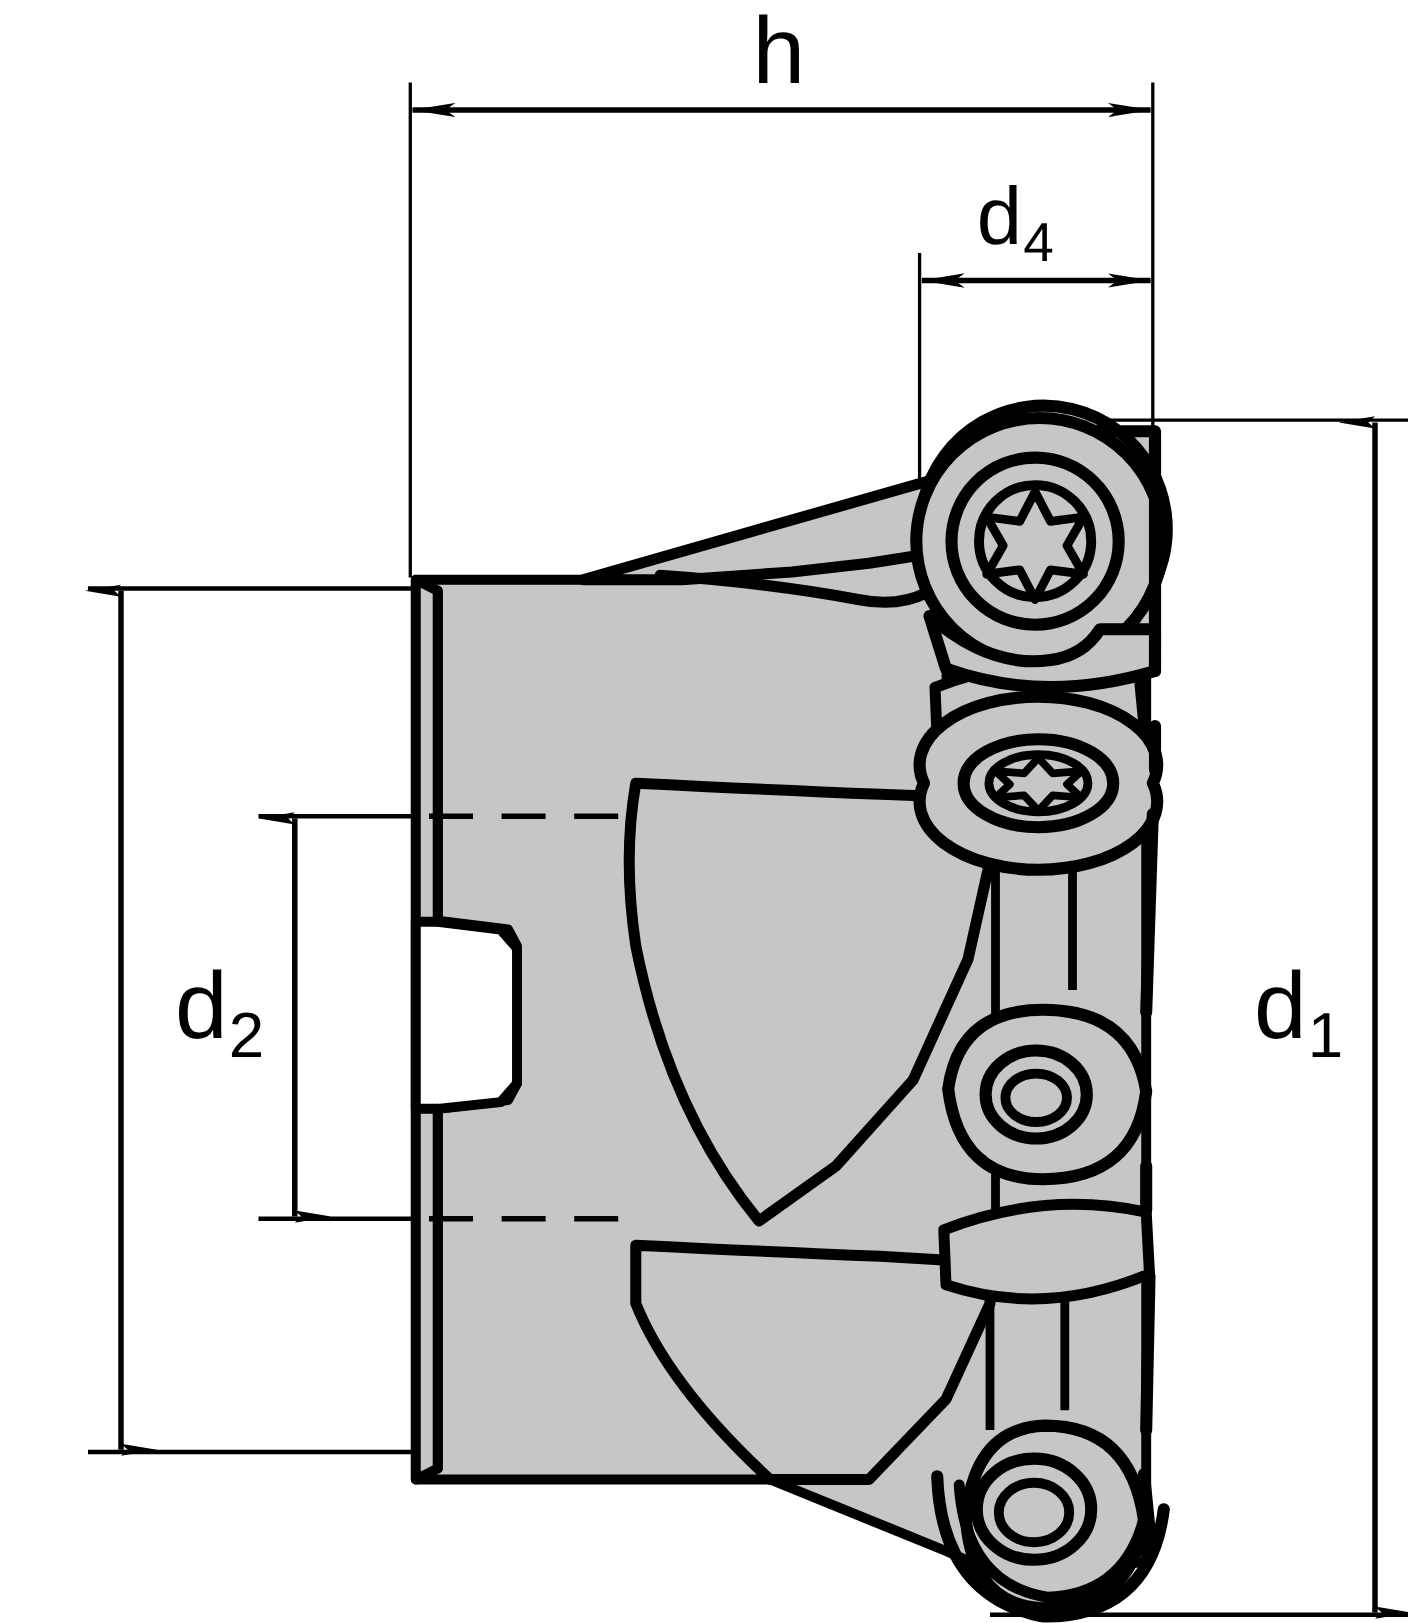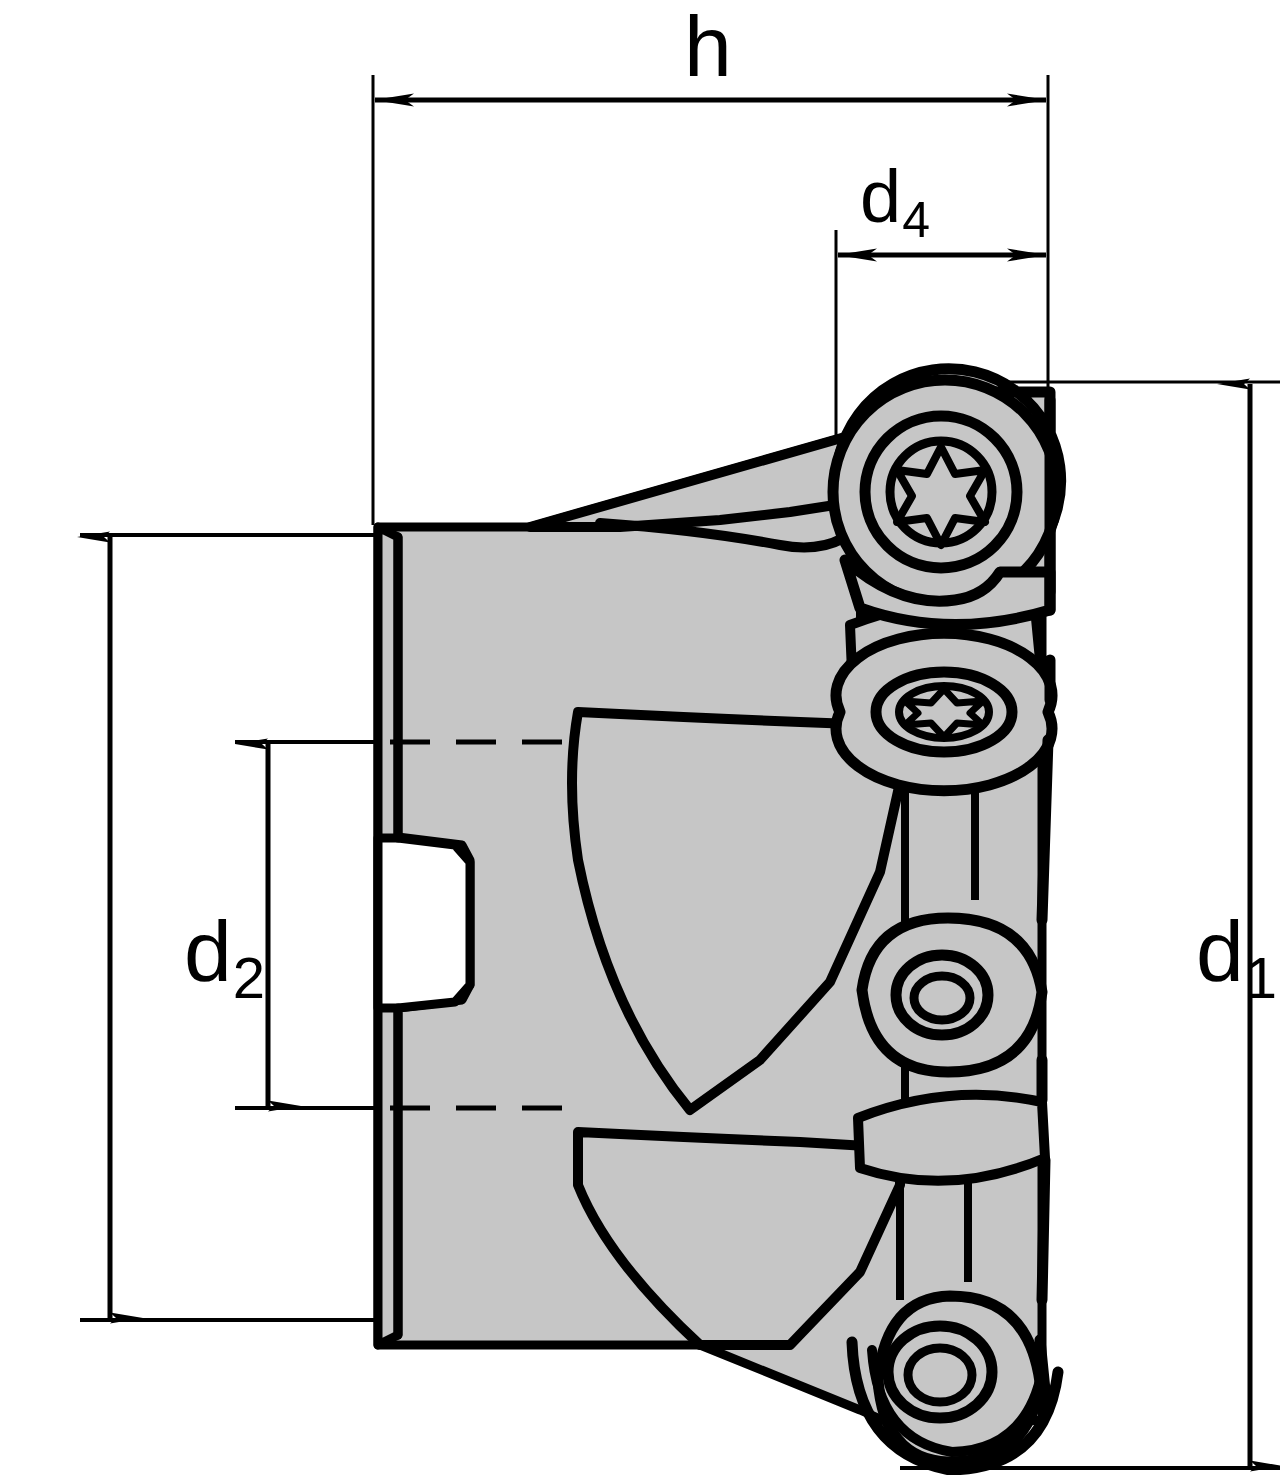--- a/index.html
+++ b/index.html
@@ -4,26 +4,26 @@
 <style>
   html,body{margin:0;padding:0;background:#ffffff;}
   body{width:1280px;height:1475px;font-family:"Liberation Sans",sans-serif;overflow:hidden;}
   #stage{position:relative;width:1280px;height:1475px;background:#fff;}
   #drawing{position:absolute;left:0;top:0;width:1280px;height:1475px;}
   .dim-label{position:absolute;color:#000;font-family:"Liberation Sans",sans-serif;line-height:1;white-space:nowrap;}
   .dim-label .base{font-size:86px;font-weight:400;}
   .dim-label .sub{font-size:58px;font-weight:400;vertical-align:-0.30em;margin-left:1px;}
   #lbl-h{left:684px;top:3px;}
   #lbl-h .base{font-size:86px;}
-  #lbl-d4{left:860px;top:160px;}
+  #lbl-d4{left:888px;top:160px;}
   #lbl-d4 .base{font-size:74px;}
   #lbl-d4 .sub{font-size:50px;}
   #lbl-d5{left:0px;top:862px;}
-  #lbl-d2{left:184px;top:872px;margin-top:36px;}
-  #lbl-d1{left:1196px;top:872px;margin-top:36px;}
+  #lbl-d2{left:159px;top:872px;}
+  #lbl-d1{left:1140px;top:872px;}
   #lbl-d1 .base{font-size:86px;}
 </style>
 </head>
 <body>
 
 <div id="stage">
 
   <svg id="drawing" viewBox="0 0 1280 1475" xmlns="http://www.w3.org/2000/svg">
 
     <defs>

